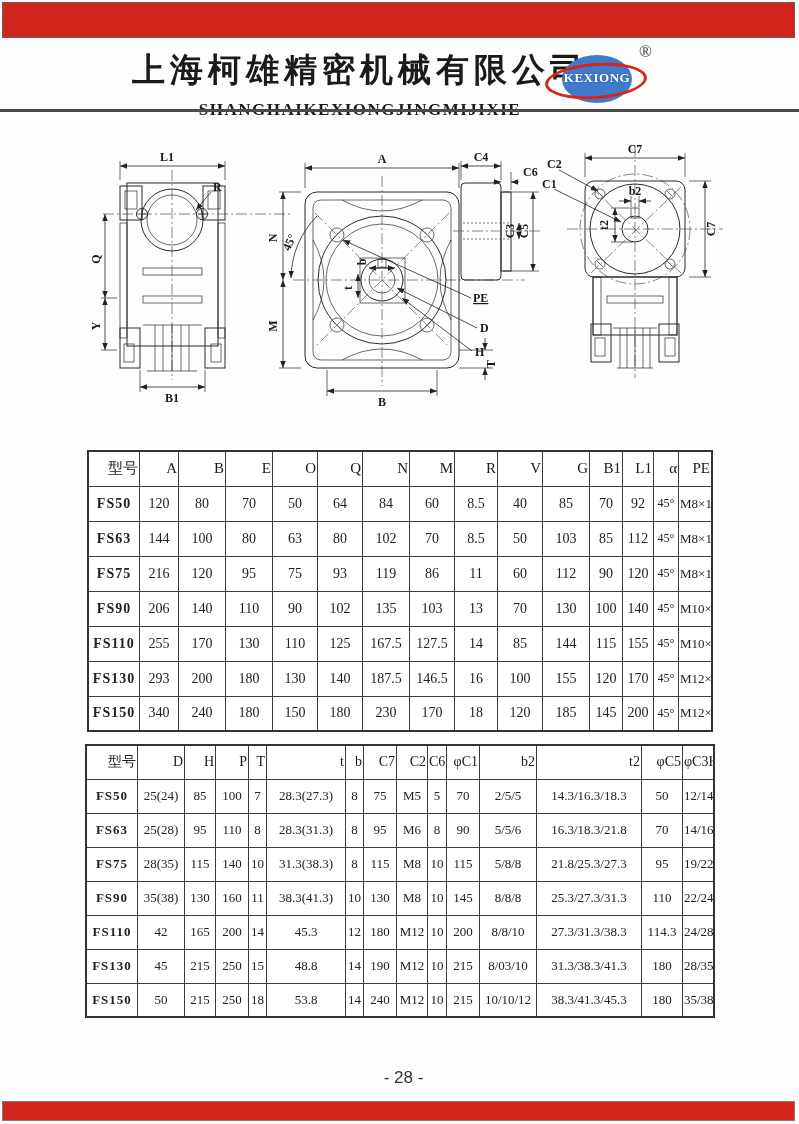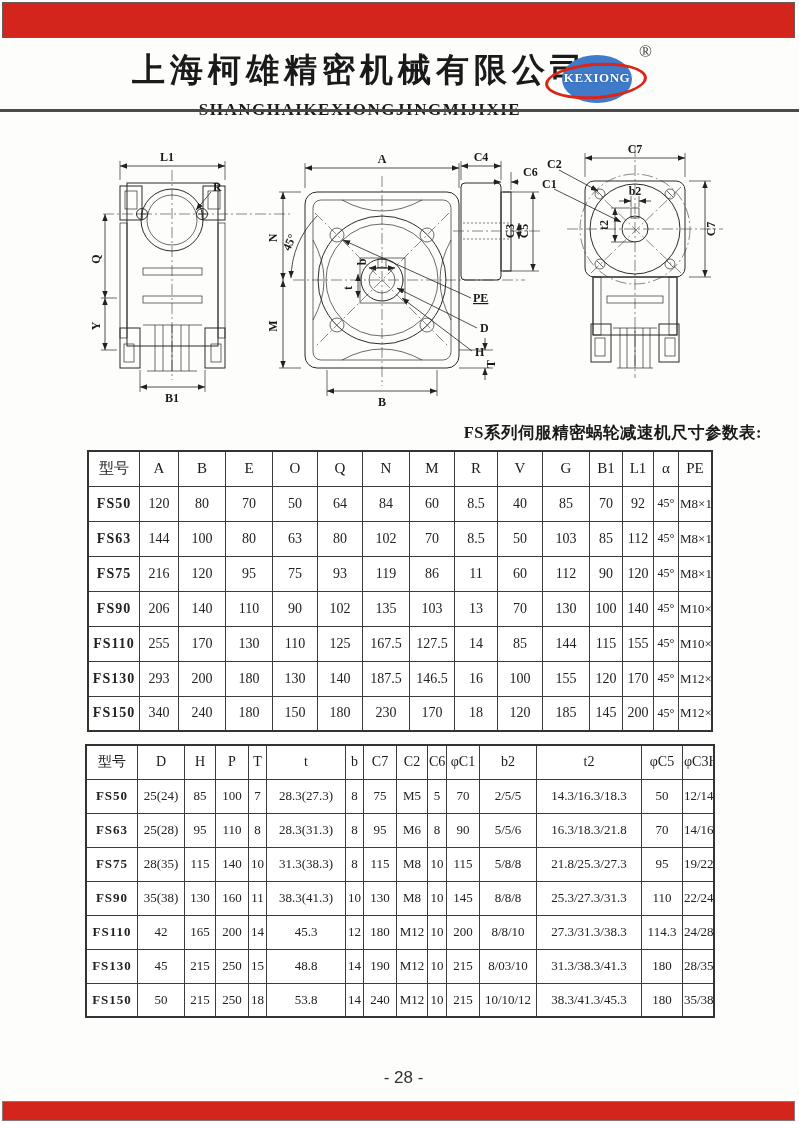--- a/index.html
+++ b/index.html
@@ -53,21 +53,21 @@
 
   table.spec {
     position:absolute; border-collapse:collapse; table-layout:fixed;
     background:#fff;
   }
   table.spec th, table.spec td {
     border:1px solid #3c3c3c; text-align:center; vertical-align:middle;
     padding:0 1px; overflow:hidden; white-space:nowrap;
   }
   table.spec { border:2px solid #333; }
-  table.spec th { font-weight:normal; font-size:15px; }
+  table.spec th { font-weight:normal; font-size:15px;text-align:right; }
   table.spec td { font-size:14px; color:#222; }
   table.spec td:first-child { font-weight:bold; font-size:14px; letter-spacing:1px; }
 
   #table1 { left:87px; top:450px; width:626px; }
   #table1 tr { height:35px; }
   #table1 th:nth-child(1){width:48px} #table1 th:nth-child(2){width:36px}
   #table1 th:nth-child(3){width:44px} #table1 th:nth-child(4){width:44px}
   #table1 th:nth-child(5){width:42px} #table1 th:nth-child(6){width:42px}
   #table1 th:nth-child(7){width:44px} #table1 th:nth-child(8){width:42px}
   #table1 th:nth-child(9){width:40px} #table1 th:nth-child(10){width:42px}
@@ -333,21 +333,20 @@
       <line class="dim" x1="596" y1="73" x2="584" y2="73" marker-end="url(#ae)"></line>
       <text x="580" y="67" text-anchor="middle">b2</text>
 
       <line class="thin2" x1="575" y1="80" x2="556" y2="80"></line>
       <line class="thin2" x1="578" y1="114" x2="556" y2="114"></line>
       <line class="dim" x1="560" y1="80" x2="560" y2="114" marker-start="url(#ae)" marker-end="url(#ae)"></line>
       <text x="553" y="97" transform="rotate(-90 553 97)" text-anchor="middle">t2</text>
     </g>
   </svg>
 
-  <div class="caption">FS系列伺服精密蜗轮减速机尺寸参数表:</div>
 
   <table id="table1" class="spec">
       <thead>
         <tr>
           <th>型号</th>
           <th>A</th>
           <th>B</th>
           <th>E</th>
           <th>O</th>
           <th>Q</th>

